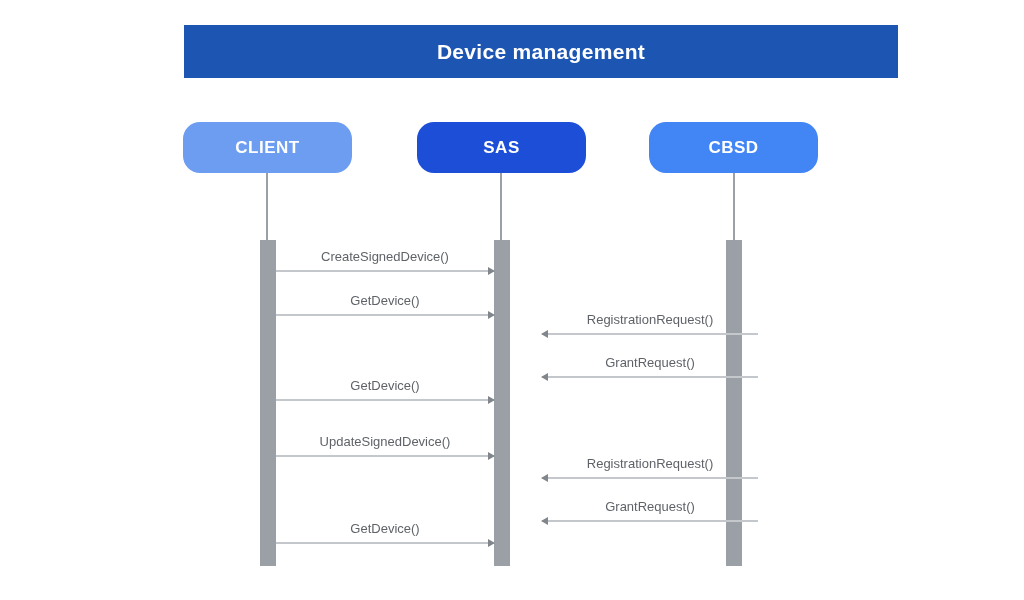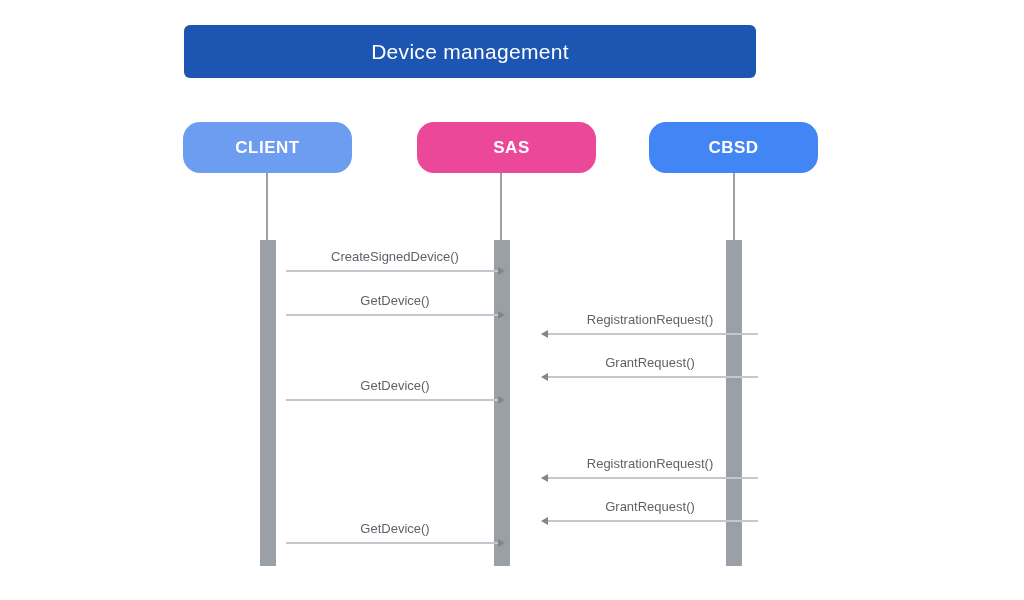--- a/index.html
+++ b/index.html
@@ -9,44 +9,44 @@
     height: 600px;
     background: #ffffff;
     overflow: hidden;
     font-family: "Liberation Sans", sans-serif;
   }
 
   
   .title-banner {
     position: absolute;
     left: 184px; top: 25px;
-    width: 572px; height: 53px;
+    width: 714px; height: 53px;
     background: #1d55b2;
-    border-radius: 6px;
+    border-radius: 0;
     display: flex; align-items: center; justify-content: center;
     color: #ffffff;
     font-size: 21px;
-    font-weight: 400;
+    font-weight: 700;
     letter-spacing: 0.3px;
   }
 
   
   .actor {
     position: absolute;
     top: 122px;
     width: 169px; height: 51px;
     border-radius: 17px;
     display: flex; align-items: center; justify-content: center;
     color: #ffffff;
     font-size: 17px;
     font-weight: bold;
     letter-spacing: 0.5px;
   }
   .actor.client { left: 183px; background: #6d9df0; }
-  .actor.sas    { left: 417px; background: #ec4899; padding-left: 10px; }
+  .actor.sas    { left: 417px; background: #1d4ed8; }
   .actor.cbsd   { left: 649px; background: #4285f4; }
 
   
   .lifeline {
     position: absolute;
     top: 173px;
     width: 2px; height: 67px;
     background: #9aa0a6;
   }
   .lifeline.client { left: 266px; }
@@ -92,21 +92,21 @@
   }
   .msg.left .line::after {
     content: "";
     position: absolute;
     left: -1px; top: -3px;
     width: 0; height: 0;
     border-right: 7px solid #80868b;
     border-top: 4px solid transparent;
     border-bottom: 4px solid transparent;
   }
-  .msg.right { left: 276px; width: 218px; padding-left: 10px; }
+  .msg.right { left: 276px; width: 218px; }
   .msg.left  { left: 510px; width: 216px; padding-left: 32px; }
 </style>
 </head>
 <body>
 
 <div id="canvas">
 
   <div class="title-banner">
     <span>Device management</span>
   </div>
@@ -147,20 +147,24 @@
   <div class="msg left" style="top:355px;">
     <div class="lbl">GrantRequest()</div>
     <div class="line"></div>
   </div>
 
   <div class="msg right" style="top:378px;">
     <div class="lbl">GetDevice()</div>
     <div class="line"></div>
   </div>
 
+  <div class="msg right" style="top:434px;">
+    <div class="lbl">UpdateSignedDevice()</div>
+    <div class="line"></div>
+  </div>
 
   <div class="msg left" style="top:456px;">
     <div class="lbl">RegistrationRequest()</div>
     <div class="line"></div>
   </div>
 
   <div class="msg left" style="top:499px;">
     <div class="lbl">GrantRequest()</div>
     <div class="line"></div>
   </div>

